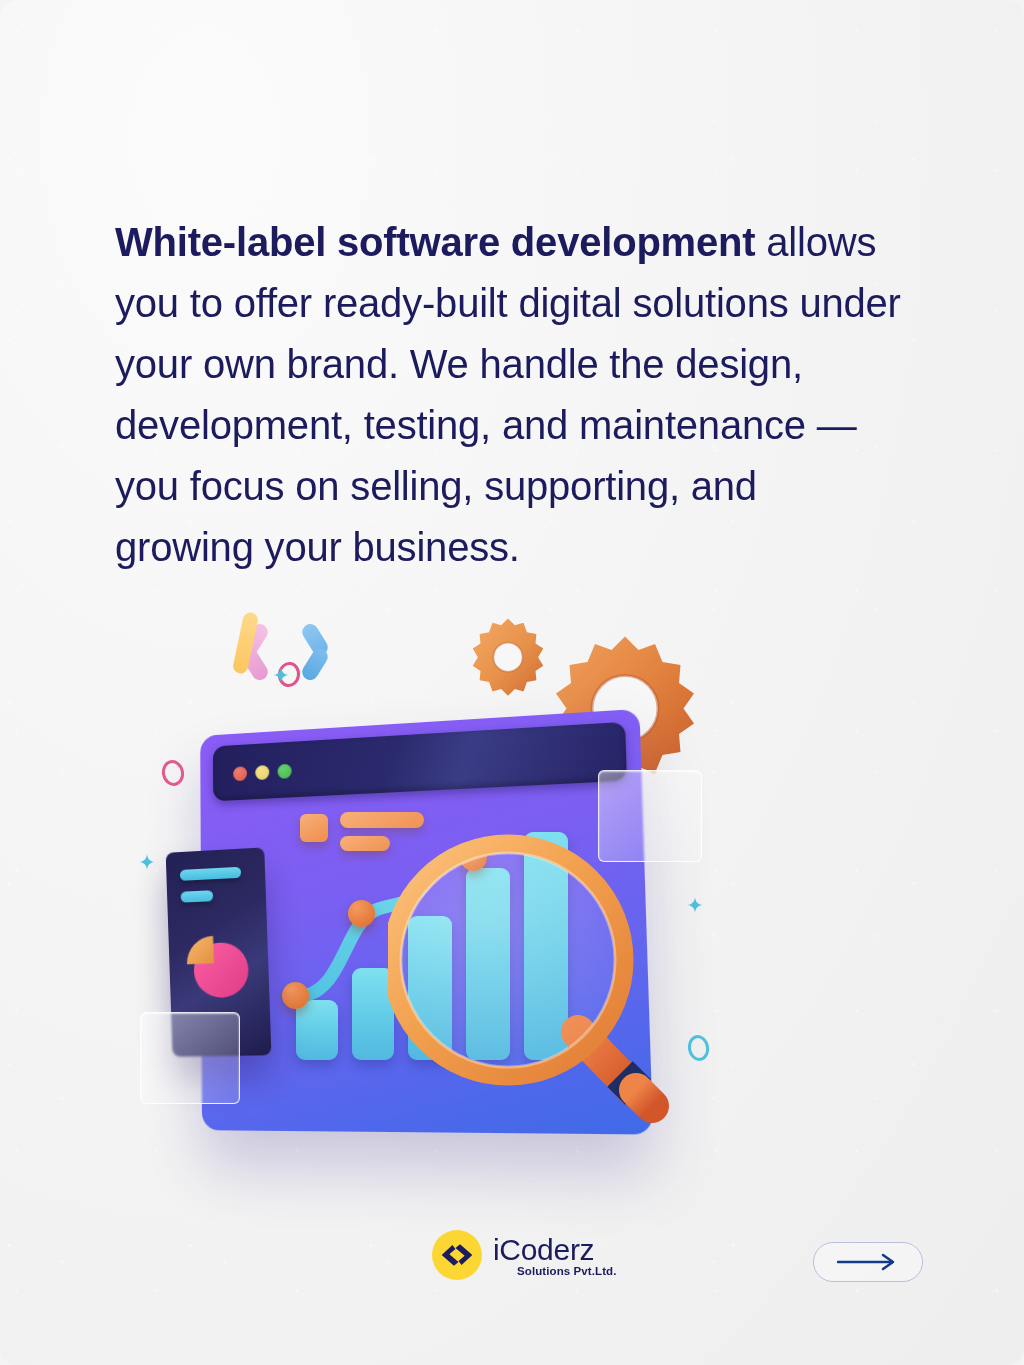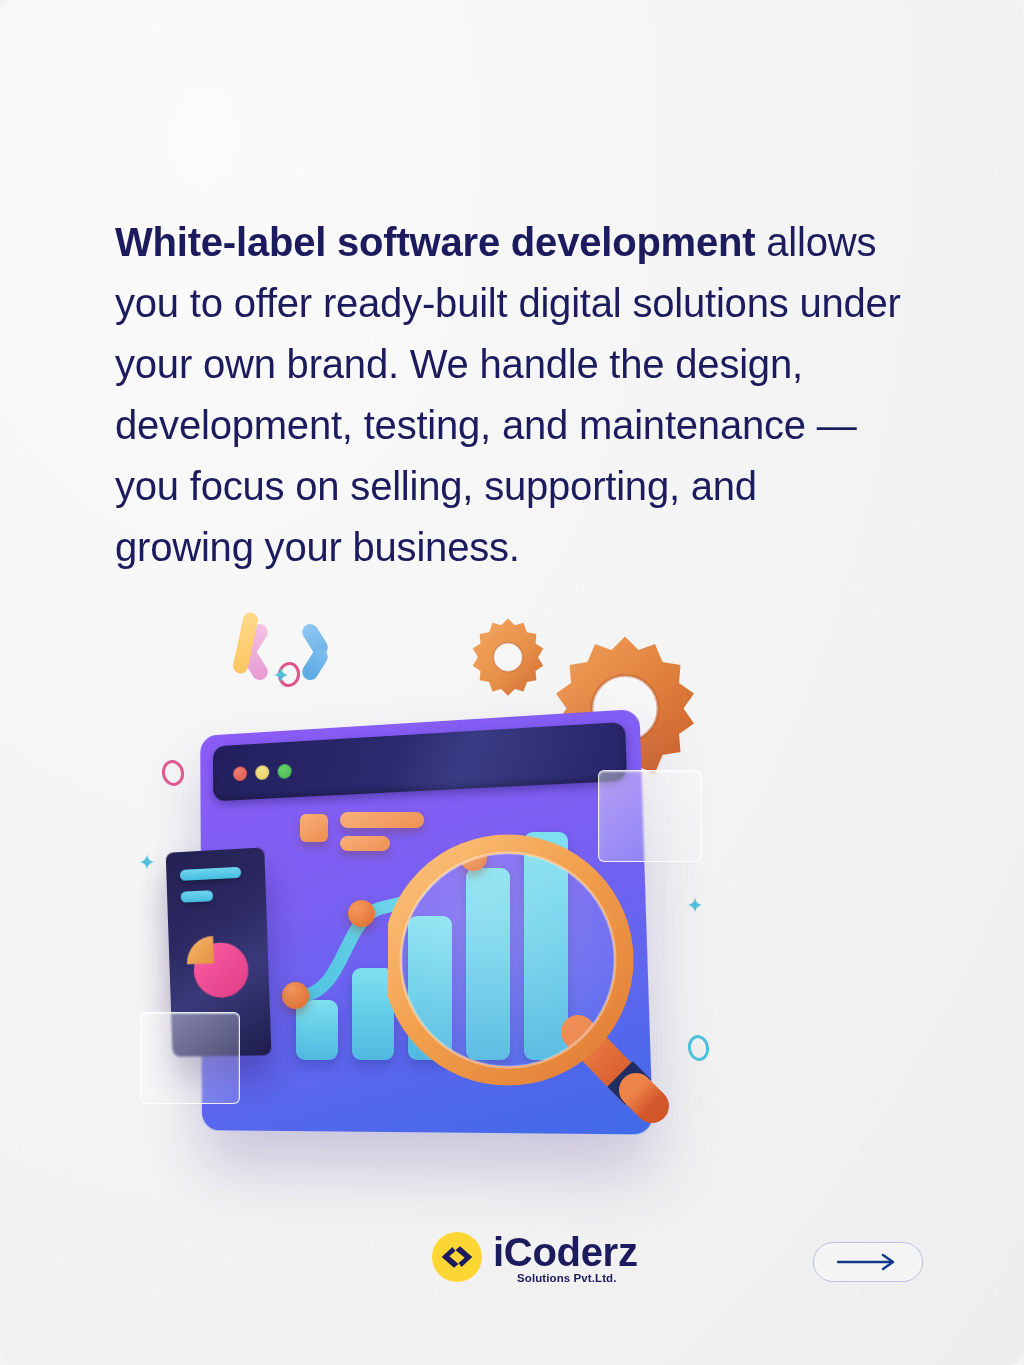--- a/index.html
+++ b/index.html
@@ -157,21 +157,21 @@
   
   .footer{ position:absolute; left:0; right:0; top:1222px; height:90px; }
   .brand{ position:absolute; left:432px; top:8px; display:flex; align-items:center; gap:11px; }
   .brandmark{
     width:50px; height:50px; border-radius:50%;
     background:#fcd734;
     display:flex; align-items:center; justify-content:center;
     flex:0 0 auto;
   }
   .brandtext{ display:flex; flex-direction:column; line-height:1; padding-top:2px; }
-  .brandname{ font-size:40px; font-weight:700; color:#1b1b5e; letter-spacing:-.3px; }
+  .brandname{ font-size:30px; font-weight:400; color:#1b1b5e; letter-spacing:-.3px; }
   .brandsub{ font-size:11.5px; font-weight:700; color:#1b1b5e; letter-spacing:.1px; margin-top:1px; margin-left:24px; }
 
   .next-btn{
     position:absolute; left:813px; top:20px;
     width:110px; height:40px;
     border-radius:20px;
     border:1.6px solid #b9bedd;
     background:rgba(255,255,255,.35);
     display:flex; align-items:center; justify-content:center;
     cursor:pointer;

